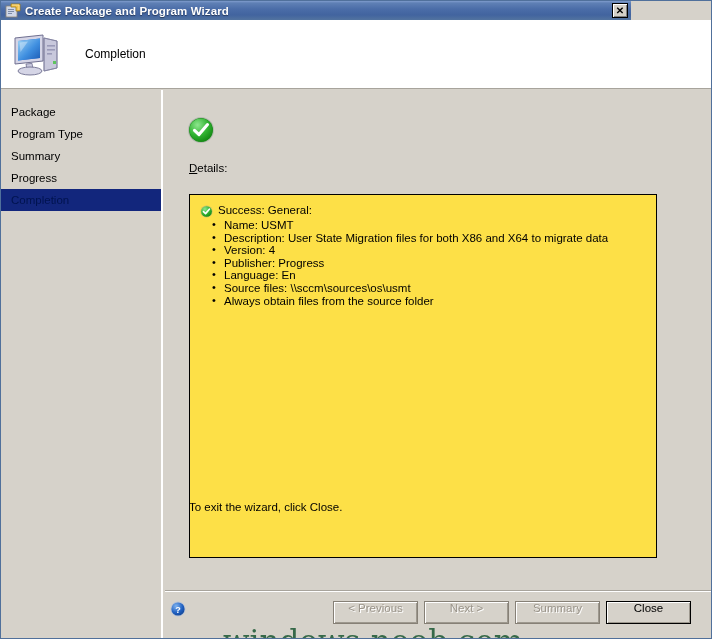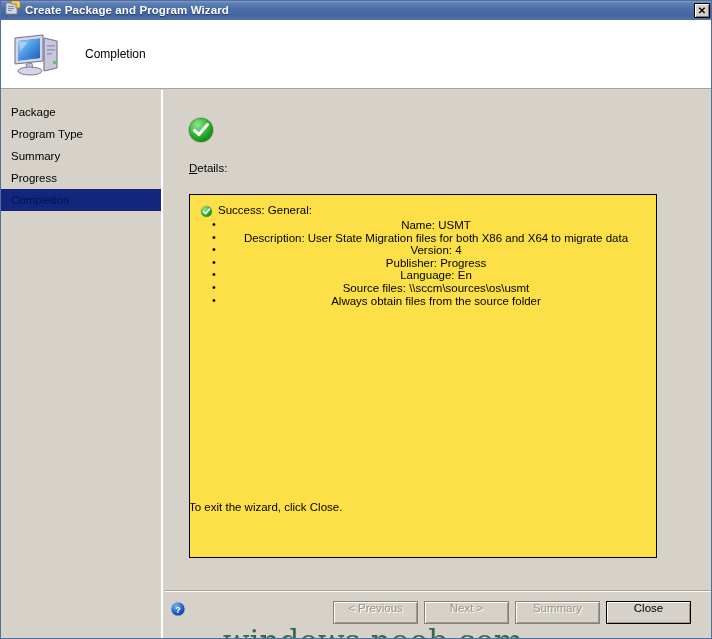--- a/index.html
+++ b/index.html
@@ -23,25 +23,25 @@
     box-sizing: border-box;
     border: 1px solid #50709b;
     background: #d6d2ca;
     overflow: hidden;
   }
 
   
   #titlebar {
     position: absolute;
     left: 0; top: 0;
-    width: 712px;
+    width: 630px;
     height: 19px;
     background: linear-gradient(to bottom, #7f9ccd 0px, #5f80b5 2px, #4b6da8 8px, #42649f 14px, #52739f 19px);
     display: flex;
-    align-items: flex-end;
+    align-items: center;
     padding: 4px 2px;
     box-sizing: border-box;
   }
   #title-icon {
     width: 16px;
     height: 16px;
     margin: 0 4px 0 2px;
     position: relative;
     flex: none;
   }
@@ -199,21 +199,20 @@
     padding: 0;
     list-style: none;
   }
   #bullets li {
     font-size: 11.5px;
     line-height: 12.6px;
     color: #000;
     padding-left: 24px;
     position: relative;
     white-space: nowrap;
-    text-align: center;
   }
   #bullets li::before {
     content: "\2022";
     position: absolute;
     left: 12px;
     top: -1px;
     font-size: 11px;
     color: #000;
   }
 

